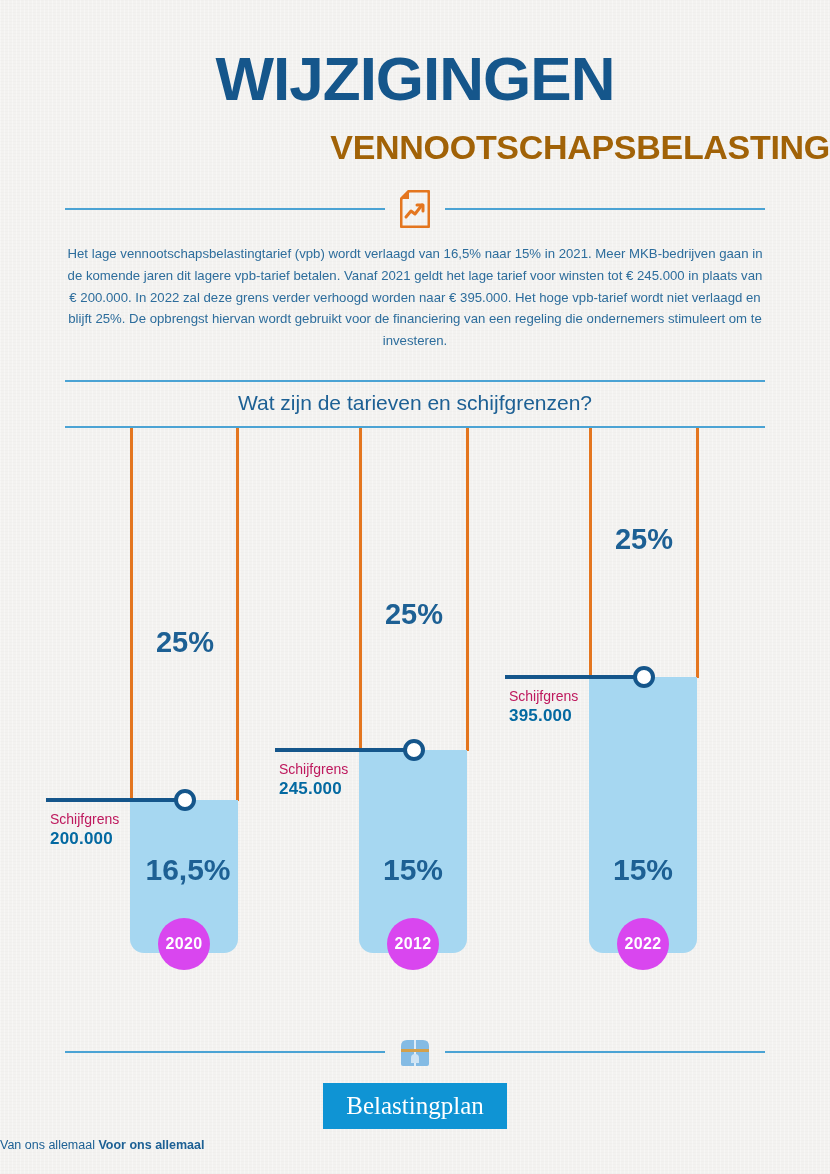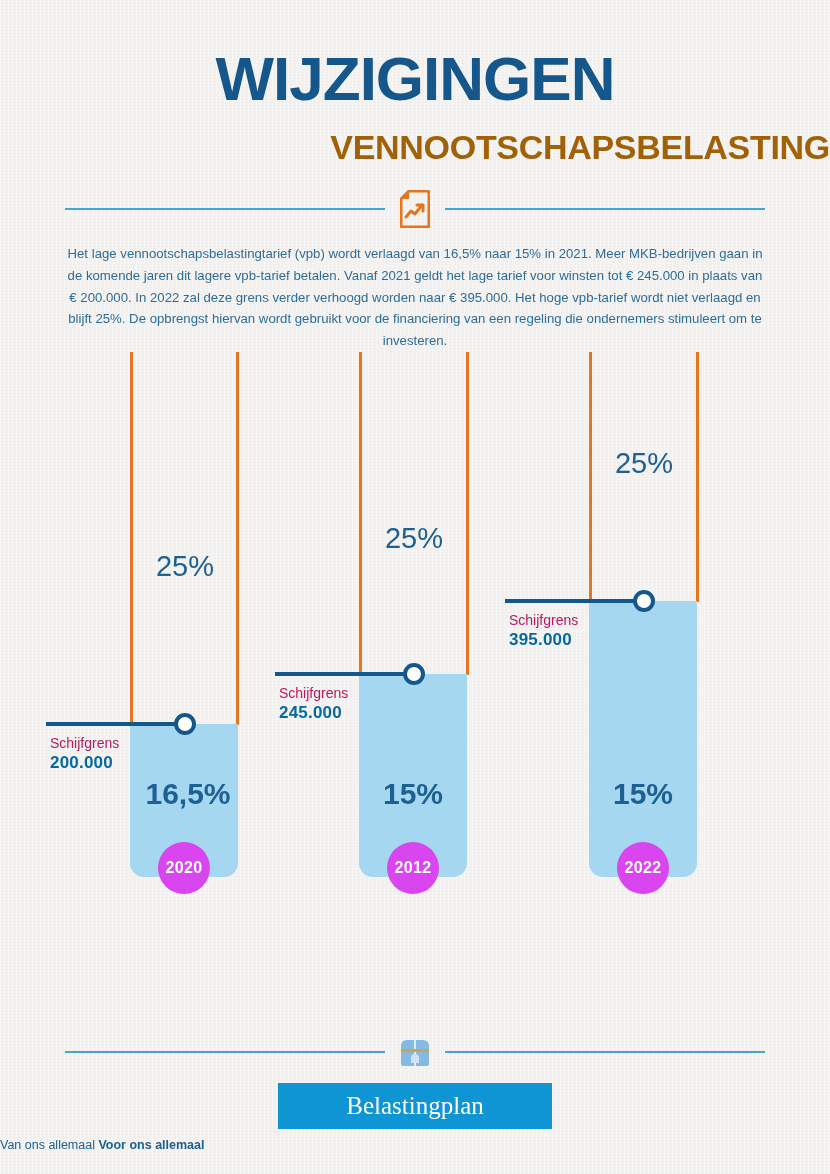--- a/index.html
+++ b/index.html
@@ -144,21 +144,21 @@
     position: absolute;
     font-size: 30px;
     font-weight: bold;
     color: #1d6094;
     text-align: center;
   }
 
   .rate-high {
     position: absolute;
     font-size: 29px;
-    font-weight: normal;
+    font-weight: bold;
     color: #1d6094;
     text-align: center;
   }
 
   .year-badge {
     position: absolute;
     width: 52px;
     height: 52px;
     border-radius: 50%;
     background: #d946ef;
@@ -176,21 +176,21 @@
 
   .footer-divider-row {
     display: flex;
     align-items: center;
     width: 700px;
     margin: 0 auto;
     height: 40px;
   }
 
   .brand-btn {
-    width: 274px;
+    width: 184px;
     height: 46px;
     margin: 11px auto 0;
     background: #0f94d4;
     display: flex;
     align-items: center;
     justify-content: center;
   }
   .brand-btn-text {
     font-family: "Liberation Serif", serif;
     font-size: 25px;
@@ -223,20 +223,23 @@
         <path d="M9 1 L9 9 L1 9 Z" fill="#e4761f"></path>
         <polyline points="6,27 11,21 15,24 22,15" fill="none" stroke="#e4761f" stroke-width="3" stroke-linejoin="round" stroke-linecap="round"></polyline>
         <polyline points="17,15 23,15 23,21" fill="none" stroke="#e4761f" stroke-width="3" stroke-linejoin="round" stroke-linecap="round"></polyline>
       </svg>
     </div>
     <div class="divider-line"></div>
   </div>
 
   <div class="intro">Het lage vennootschapsbelastingtarief (vpb) wordt verlaagd van 16,5% naar 15% in 2021. Meer MKB-bedrijven gaan in de komende jaren dit lagere vpb-tarief betalen. Vanaf 2021 geldt het lage tarief voor winsten tot € 245.000 in plaats van € 200.000. In 2022 zal deze grens verder verhoogd worden naar € 395.000. Het hoge vpb-tarief wordt niet verlaagd en blijft 25%. De opbrengst hiervan wordt gebruikt voor de financiering van een regeling die ondernemers stimuleert om te investeren.</div>
 
+  <div class="section-head">
+    <div class="section-head-text">Wat zijn de tarieven en schijfgrenzen?</div>
+  </div>
 
   <div class="chart">
 
     <div class="vline" style="left:130px; top:0px; height:373px;"></div>
     <div class="vline" style="left:236px; top:0px; height:373px;"></div>
 
     <div class="vline" style="left:359px; top:0px; height:323px;"></div>
     <div class="vline" style="left:466px; top:0px; height:323px;"></div>
 
     <div class="vline" style="left:589px; top:0px; height:250px;"></div>

